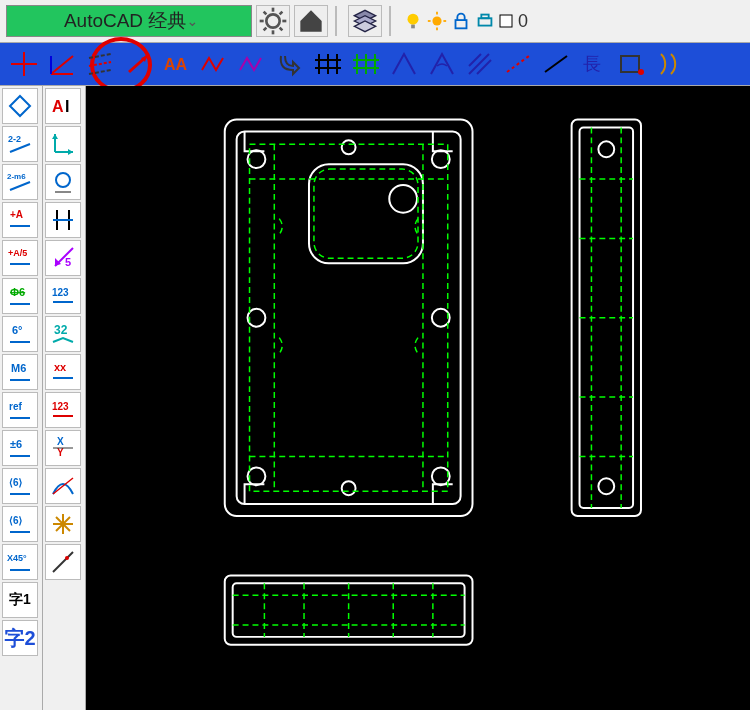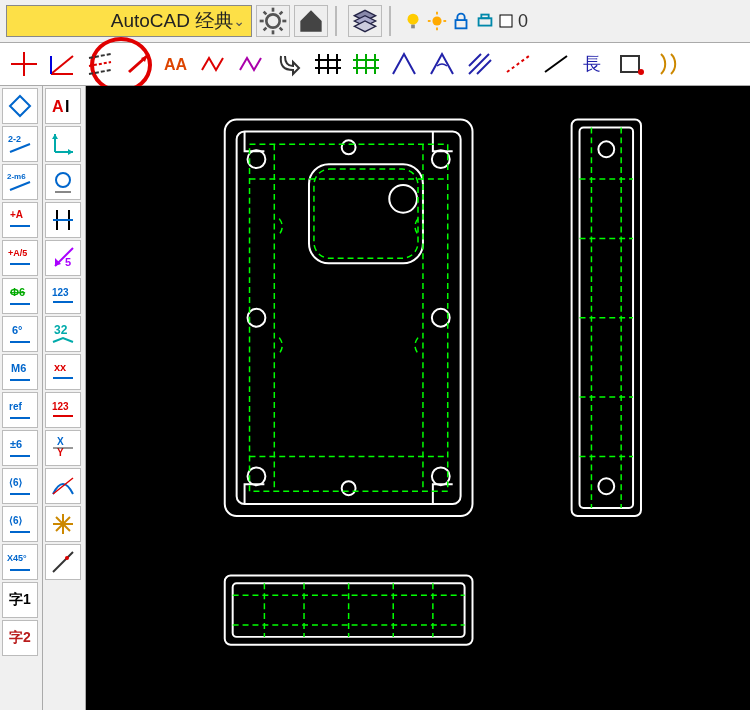--- a/index.html
+++ b/index.html
@@ -17,28 +17,28 @@
   align-items: center;
   height: 38px;
   background: #f0f0f0;
   border-bottom: 1px solid #aaa;
   padding: 2px 6px;
   gap: 4px;
 }
 .workspace-select {
   width: 228px;
   height: 30px;
-  background: #fde047;
+  background: #22c55e;
   border: 1px solid #888;
   display: flex;
   align-items: center;
   padding: 0 6px 0 10px;
   font-size: 19px;
   color: #222;
-  justify-content: flex-end;
+  justify-content: center;
 }
 .chev {
   font-size: 14px;
   color: #555;
 }
 .top-btn {
   width: 32px;
   height: 30px;
   border: 1px solid #bbb;
   background: #eee;
@@ -59,21 +59,21 @@
 }
 .layer-label {
   font-size: 18px;
   color: #333;
   padding-left: 2px;
 }
 .h-toolbar {
   display: flex;
   align-items: center;
   height: 38px;
-  background: #ffffff;
+  background: #1d4ed8;
   border-bottom: 1px solid #aaa;
   padding: 2px 6px;
   gap: 2px;
   position: relative;
 }
 .tool {
   width: 34px;
   height: 32px;
   display: flex;
   align-items: center;
@@ -387,21 +387,21 @@
       </div>
     <div class="vtool">
         <svg viewBox="0 0 28 28">
           <text x="1" y="13" font-size="9" fill="#06c">X45°</text>
           <line x1="4" y1="22" x2="24" y2="22" stroke="#06c" stroke-width="2"></line>
         </svg>
       </div>
     <div class="vtool" style="color:#000000;font-size:14px">
         <span>字1</span>
       </div>
-    <div class="vtool" style="color:#b91c1c;font-size:14px">
+    <div class="vtool" style="color:#1d4ed8;font-size:20px">
         <span>字2</span>
       </div>
   </div>
 
   <div class="v-toolbar">
     <div class="vtool">
         <svg viewBox="0 0 28 28">
           <text x="3" y="20" font-size="16" fill="#d00" font-weight="bold">A</text>
           <text x="16" y="20" font-size="16" fill="#000">I</text>
         </svg>

